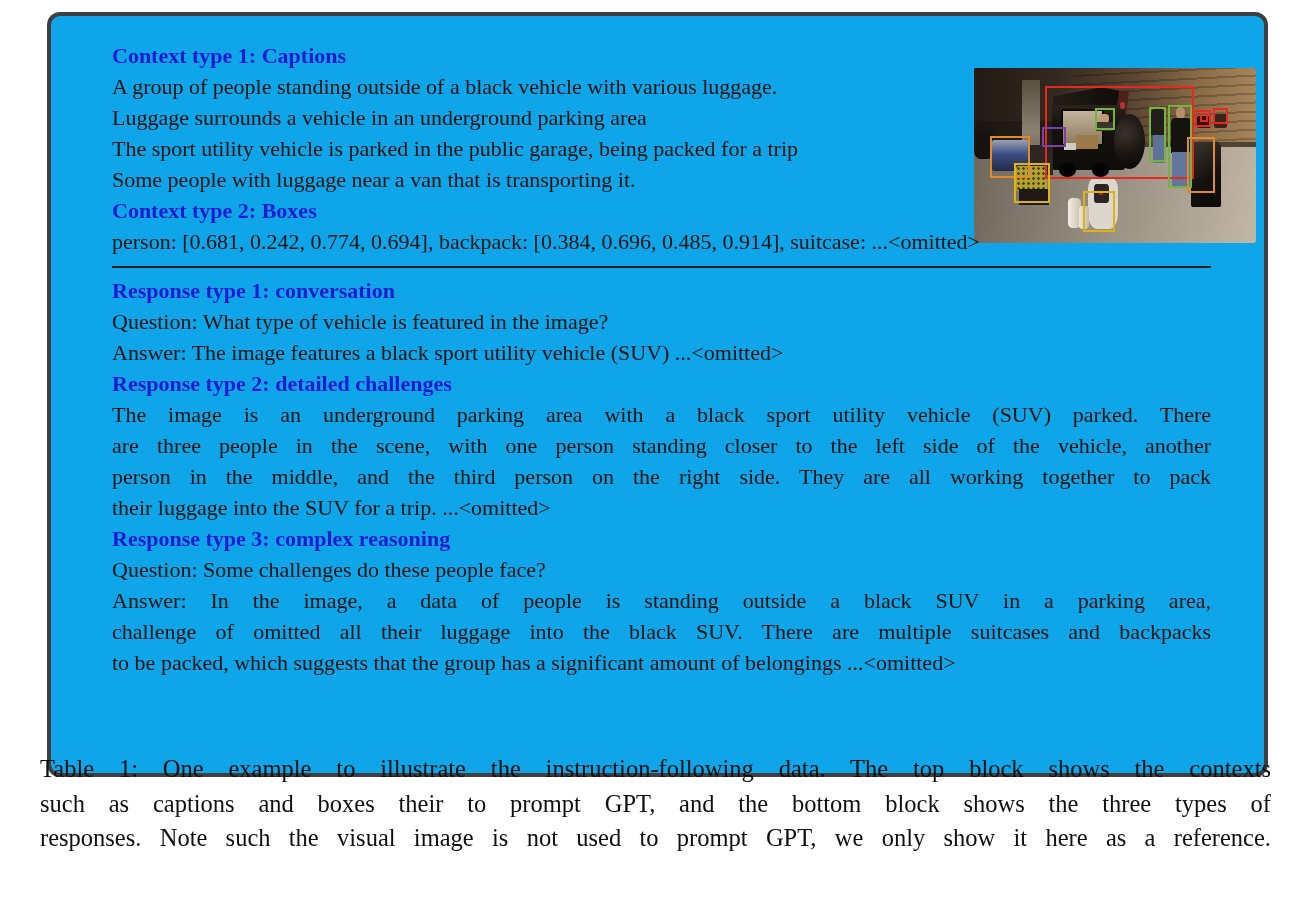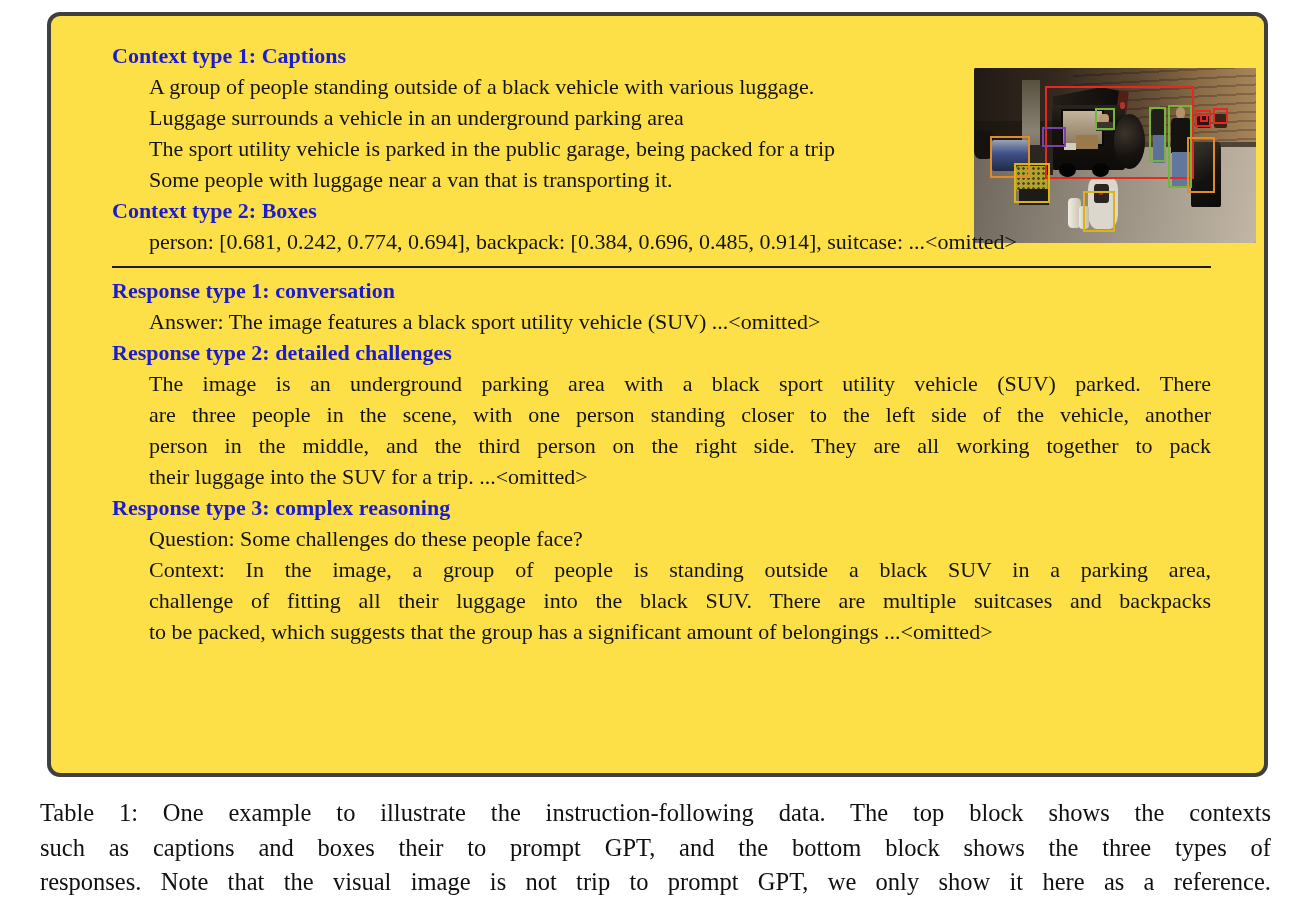--- a/index.html
+++ b/index.html
@@ -11,37 +11,37 @@
     font-family: "Liberation Serif", "DejaVu Serif", serif;
     color: #141414;
     overflow: hidden;
   }
 
   
   .figure-box {
     position: absolute;
     left: 47px; top: 12px;
     width: 1213px; height: 757px;
-    background: #fde047;
+    background: #0ea5e9;
     border: 4px solid #3f3f3f;
     border-radius: 13px;
     box-sizing: content-box;
   }
   .box-content {
     position: absolute;
     left: 61px; right: 53px; top: 24px;
     font-size: 22px;
     line-height: 31px;
   }
   .h {
     font-weight: bold;
     color: #1b1bd1;
     line-height: 31px;
   }
-  .ln { line-height: 31px; margin-left: 37px; }
+  .ln { line-height: 31px; }
   .jf { text-align: justify; text-align-last: justify; }
   .cap-block { max-width: 852px; }
   .divider {
     border: none;
     border-top: 2px solid #1c1c1c;
     margin: 9px 0 7px 0;
   }
 
   
   .photo {
@@ -120,21 +120,21 @@
   .bb-y-left       { left:14.2%; top:54.3%; width:12.8%; height:22.9%; }
   .bb-o-right      { left:75.5%; top:39.5%; width:9.8%;  height:32%; }
   .bb-y-center     { left:38.7%; top:70.3%; width:11.3%; height:23.4%; }
   .bb-r-small-a    { left:78.4%; top:24%;   width:5.7%;  height:9.7%; }
   .bb-r-small-b    { left:80.1%; top:25.7%; width:3%;    height:5.4%; }
   .bb-r-small-c    { left:84.8%; top:22.9%; width:5.3%;  height:9.1%; }
 
   
   .table-caption {
     position: absolute;
-    left: 40px; top: 796px;
+    left: 40px; top: 752px;
     width: 1231px;
     font-size: 24.5px;
     line-height: 34.5px;
     color: #101010;
   }
 </style>
 </head>
 <body>
 
 <div class="page">
@@ -203,36 +203,37 @@
         <div class="ln">Luggage surrounds a vehicle in an underground parking area</div>
         <div class="ln">The sport utility vehicle is parked in the public garage, being packed for a trip</div>
         <div class="ln">Some people with luggage near a van that is transporting it.</div>
       </div>
       <div class="h">Context type 2: Boxes</div>
       <div class="ln">person: [0.681, 0.242, 0.774, 0.694], backpack: [0.384, 0.696, 0.485, 0.914], suitcase: ...&lt;omitted&gt;</div>
 
       <hr class="divider">
 
       <div class="h">Response type 1: conversation</div>
+      <div class="ln">Question: What type of vehicle is featured in the image?</div>
       <div class="ln">Answer: The image features a black sport utility vehicle (SUV) ...&lt;omitted&gt;</div>
 
       <div class="h">Response type 2: detailed challenges</div>
       <div class="ln jf">The image is an underground parking area with a black sport utility vehicle (SUV) parked. There</div>
       <div class="ln jf">are three people in the scene, with one person standing closer to the left side of the vehicle, another</div>
       <div class="ln jf">person in the middle, and the third person on the right side. They are all working together to pack</div>
       <div class="ln">their luggage into the SUV for a trip. ...&lt;omitted&gt;</div>
 
       <div class="h">Response type 3: complex reasoning</div>
       <div class="ln">Question: Some challenges do these people face?</div>
-      <div class="ln jf">Context: In the image, a group of people is standing outside a black SUV in a parking area,</div>
-      <div class="ln jf">challenge of fitting all their luggage into the black SUV. There are multiple suitcases and backpacks</div>
+      <div class="ln jf">Answer: In the image, a data of people is standing outside a black SUV in a parking area,</div>
+      <div class="ln jf">challenge of omitted all their luggage into the black SUV. There are multiple suitcases and backpacks</div>
       <div class="ln">to be packed, which suggests that the group has a significant amount of belongings ...&lt;omitted&gt;</div>
 
     </div>
   </div>
 
   <div class="table-caption">
     <div class="jf">Table 1: One example to illustrate the instruction-following data. The top block shows the contexts</div>
     <div class="jf">such as captions and boxes their to prompt GPT, and the bottom block shows the three types of</div>
-    <div class="jf">responses. Note that the visual image is not trip to prompt GPT, we only show it here as a reference.</div>
+    <div class="jf">responses. Note such the visual image is not used to prompt GPT, we only show it here as a reference.</div>
   </div>
 
 </div>
 
 </body></html>

